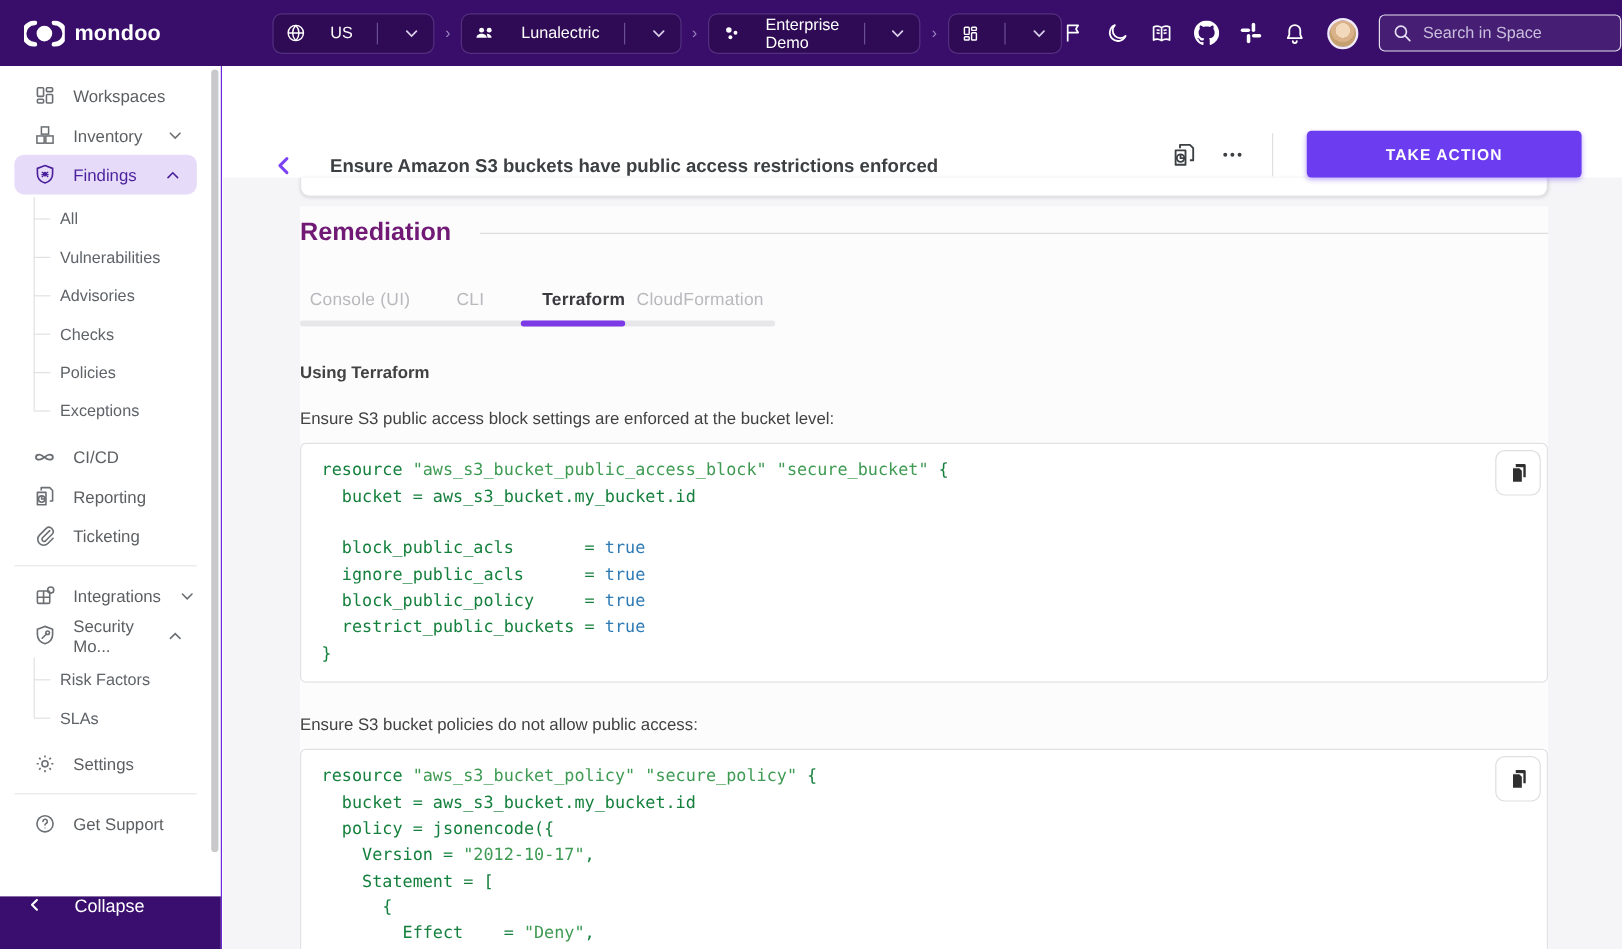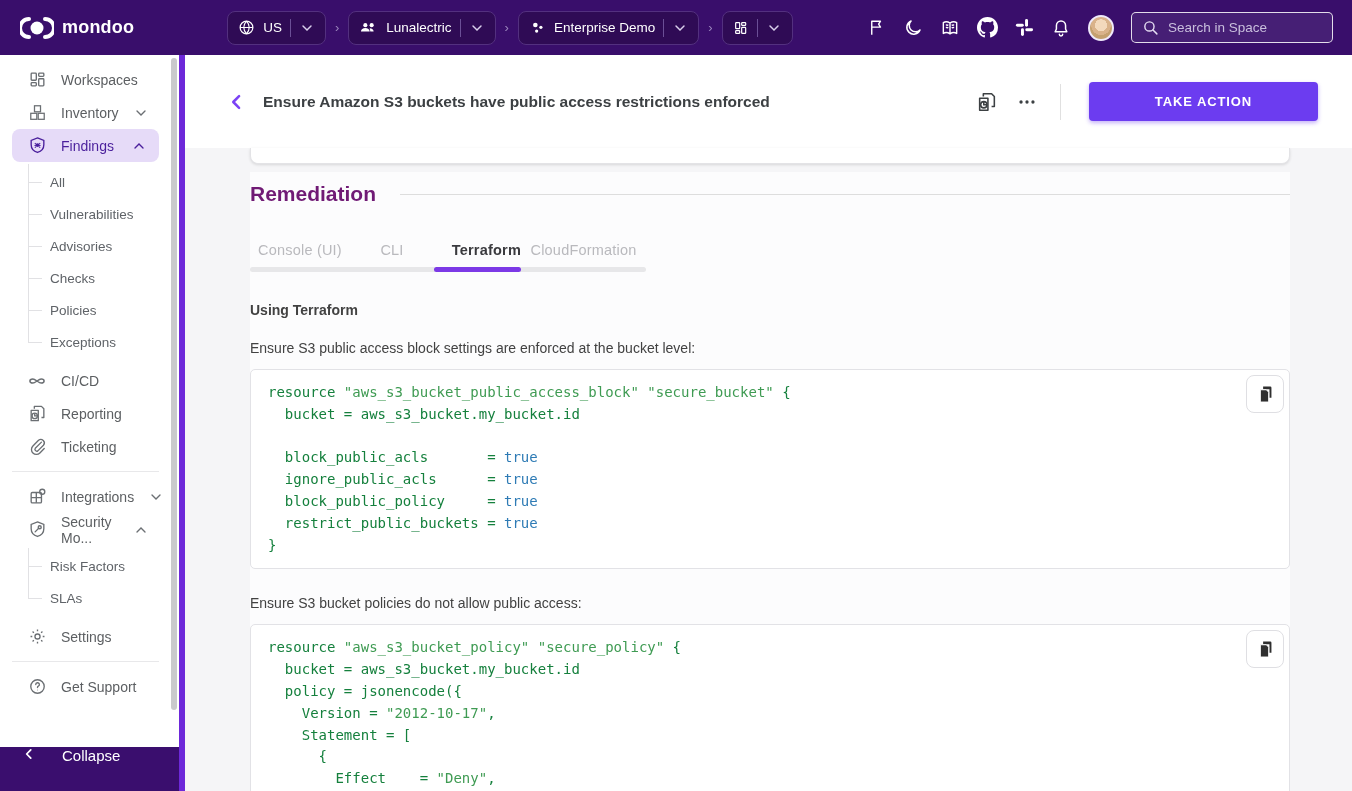--- a/index.html
+++ b/index.html
@@ -5,37 +5,37 @@
   * { margin:0; padding:0; box-sizing:border-box; }
   html,body { width:1352px; height:791px; overflow:hidden; background:#f5f5f7;
     font-family:"Liberation Sans","DejaVu Sans",sans-serif; }
 
   
   .topbar { position:fixed; top:0; left:0; width:1352px; height:55px; background:#390e6b;
     display:flex; align-items:center; z-index:50; }
   .brand { display:flex; align-items:center; gap:8px; margin-left:20px; }
   .brand-name { color:#fff; font-size:18px; font-weight:700; letter-spacing:.2px; }
   .crumbs { display:flex; align-items:center; gap:7px; margin-left:93px; }
-  .chip { display:flex; align-items:center; gap:8px; height:34px; padding:0 10px;
+  .chip { display:flex; align-items:center; gap:20px; height:34px; padding:0 10px;
     background:#2f0b55; border:1px solid #53307f; border-radius:8px; cursor:pointer; }
   .chip .lbl { color:#fff; font-size:13.5px; }
   .chip .pipe { width:1px; height:18px; background:#6b4f96; }
   .crumb-sep { color:#9b86bd; font-size:13px; padding:0 2px; }
   .top-actions { margin-left:auto; display:flex; align-items:center; gap:17px; margin-right:19px; }
   .icon-btn { background:none; border:none; cursor:pointer; display:flex; align-items:center; justify-content:center; }
   .avatar { width:26px; height:26px; border-radius:50%; border:2px solid #efe9fa;
     background:radial-gradient(circle at 50% 38%, #f3d9bc 0 34%, #d9b28a 35% 55%, #c4a06f 56% 100%); }
   .search-box { display:flex; align-items:center; gap:9px; width:202px; height:31px;
     background:rgba(255,255,255,.07); border:1px solid rgba(255,255,255,.85); border-radius:5px; padding:0 10px; }
   .search-box input { flex:1; background:transparent; border:none; outline:none; color:#fff; font-size:13.5px; }
   .search-box input::placeholder { color:#c9bfdd; }
 
   
   .sidebar { position:fixed; top:55px; left:0; width:185px; height:736px; background:#fff;
-    border-right:6px solid #6d28d9; z-index:40; display:flex; flex-direction:column; }
+    border-right:1px solid #6d28d9; z-index:40; display:flex; flex-direction:column; }
   .nav { padding-top:8px; flex:1; position:relative; }
   .nav-item { display:flex; align-items:center; gap:14px; height:33px; padding-left:27px;
     color:#5c5f62; font-size:14px; cursor:pointer; }
   .nav-item .nav-ic { width:20px; height:20px; display:flex; align-items:center; justify-content:center; color:#6b6f73; flex:none; }
   .nav-item .grow { flex:1; }
   .nav-item .chev { margin-right:30px; color:#6b6f73; display:flex; }
   .nav-item.selected { background:#e6dbf8; border-radius:8px; margin:0 20px 0 12px; padding-left:15px;
     color:#4a1f9c; font-weight:500; }
   .nav-item.selected .nav-ic, .nav-item.selected .chev { color:#4a1f9c; }
   .nav-item.selected .chev { margin-right:12px; }
@@ -45,21 +45,21 @@
     color:#5f6368; font-size:13.5px; cursor:pointer; }
   .sub-item::before { content:""; position:absolute; left:28px; top:50%; width:14px; height:1px; background:#e1e1e4; }
   .nav-divider { height:1px; background:#e8e8ea; margin:8px 20px 8px 12px; }
   .sidebar-thumb { position:absolute; right:2px; top:3px; width:6px; height:652px;
     background:#c9c9cc; border-radius:3px; }
   .collapse-bar { height:44px; background:#3a0e6e; display:flex; align-items:flex-start; gap:26px;
     padding-left:22px; color:#fff; font-size:15px; cursor:pointer; flex:none; }
 
   
   .main { position:absolute; top:55px; left:185px; width:1167px; height:736px; background:#f5f5f7; }
-  .page-header { background:#fff; height:93px; display:flex; align-items:center; padding:0 34px 0 42px; }
+  .page-header { background:#fff; height:93px; display:flex; align-items:flex-end; padding:0 34px 0 42px;gap:12px; }
   .back-btn { background:none; border:none; cursor:pointer; display:flex; margin-right:16px; }
   .page-title { font-size:15.5px; font-weight:700; color:#3c4043; flex:1; }
   .hdr-icons { display:flex; align-items:center; gap:10px; }
   .hdr-divider { width:1px; height:36px; background:#e0e0e0; margin:0 18px 0 12px; }
   .take-action { width:229px; height:39px; background:#6c3cf0; color:#fff; border:none; border-radius:4px;
     font-size:13px; font-weight:700; letter-spacing:.9px; cursor:pointer; box-shadow:0 2px 4px rgba(108,60,240,.4);
     font-family:"Liberation Sans",sans-serif; }
 
   .card-bottom { margin:0 62px 0 65px; height:16px; background:#fff;
     border:1px solid #e3e3e6; border-top:none; border-radius:0 0 8px 8px; box-shadow:0 1px 3px rgba(0,0,0,.12); }

